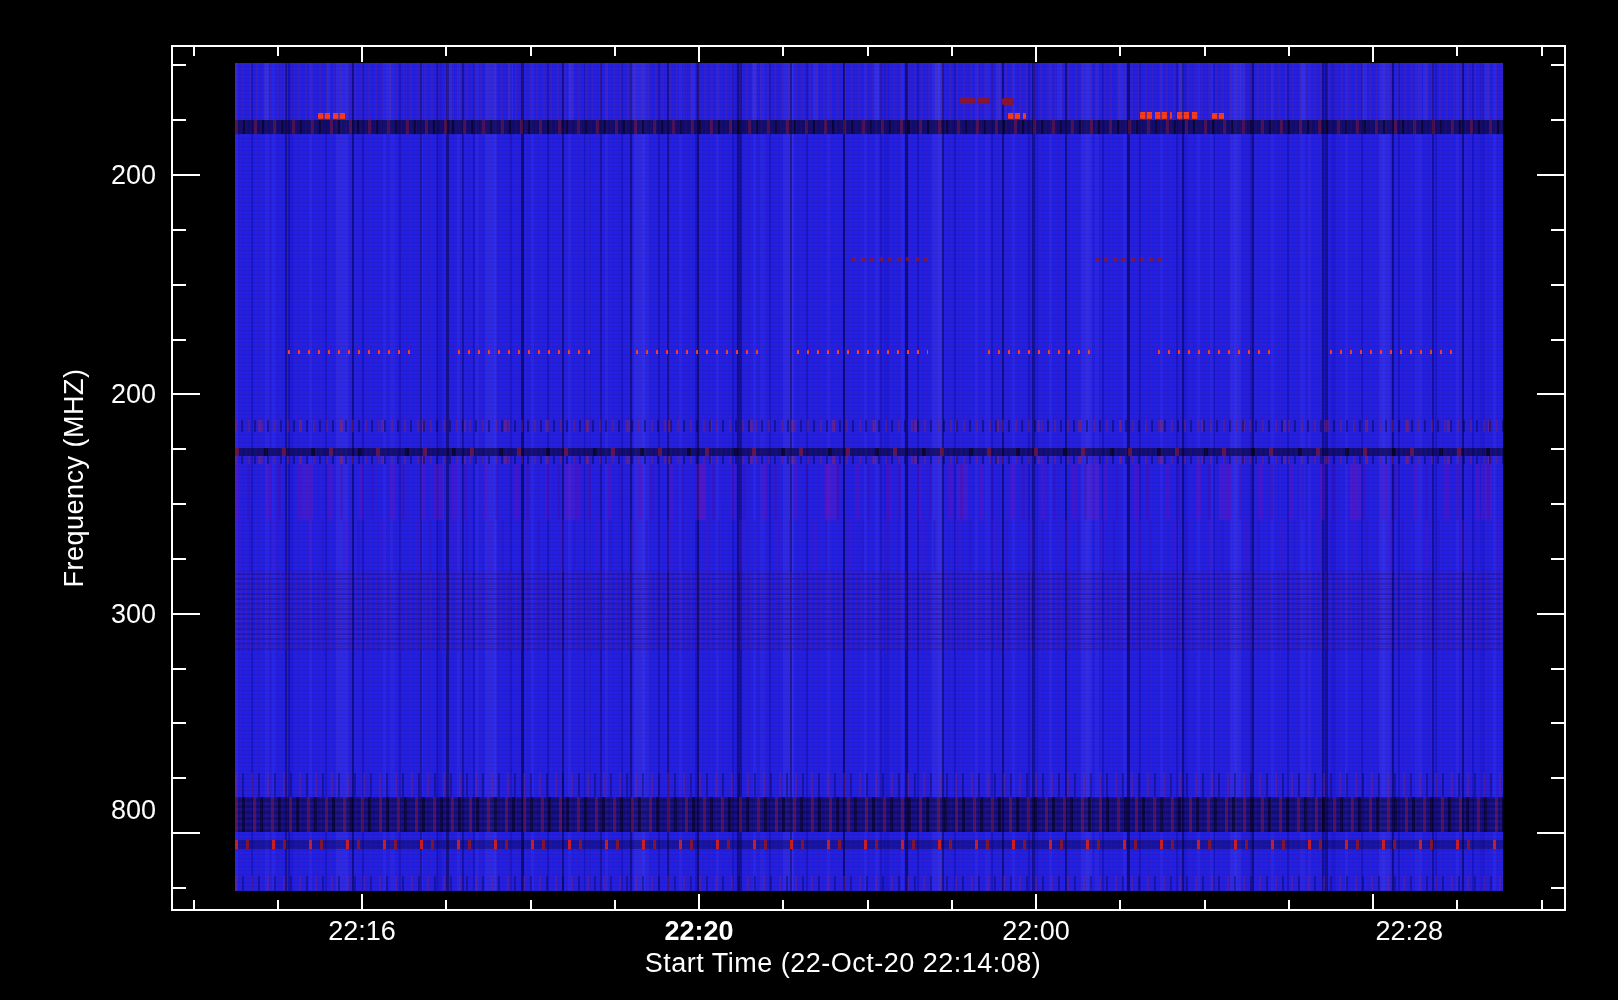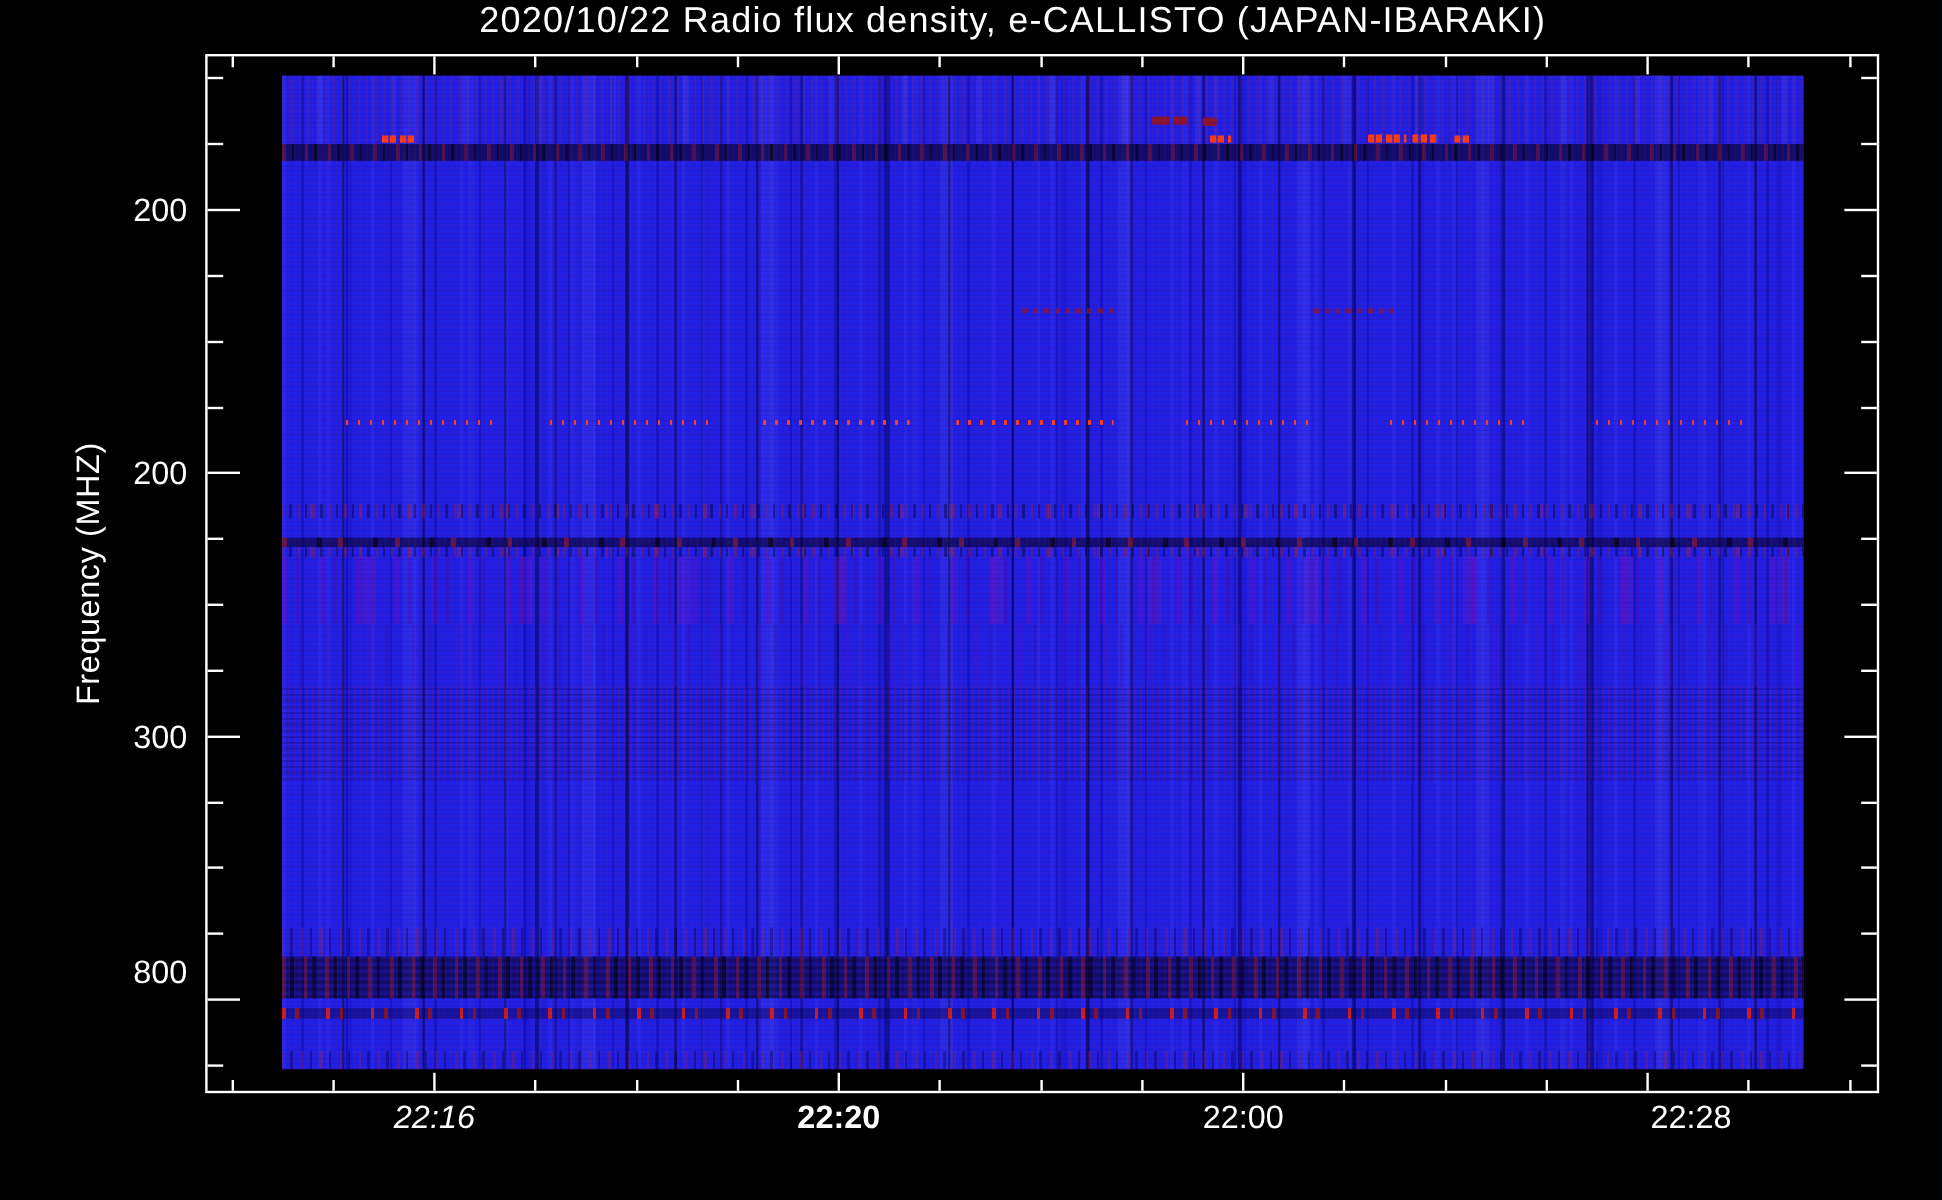--- a/index.html
+++ b/index.html
@@ -67,22 +67,22 @@
   .feat-dark-speckle-band{background-color:rgba(8,0,32,.45);background-image:
       repeating-linear-gradient(90deg, rgba(160,25,50,.45) 0 3px, rgba(0,0,0,0) 3px 7px, rgba(0,0,10,.50) 7px 10px, rgba(0,0,0,0) 10px 18px),
       repeating-linear-gradient(0deg, rgba(0,0,0,.25) 0 3px, rgba(0,0,0,0) 3px 6px);}
   .feat-red-dash-row{background-color:rgba(0,0,40,.35);background-image:
       repeating-linear-gradient(90deg, rgba(240,30,10,.85) 0 3px, rgba(0,0,0,0) 3px 11px, rgba(170,20,10,.75) 11px 14px, rgba(0,0,0,0) 14px 37px);}
 </style>
 </head>
 <body>
 
 <div id="stage" style="--bg: #000000; --axis: #ffffff; --text: #ffffff; --base-blue: #201fe8; --bright-red: #ff3c14; --maroon: #8c1430;">
-  <div class="txt" id="chart-title">2020/10/22  Radio flux density, e-CALLISTO (JAPAN-IBARAKI)</div>
   <div class="txt" id="y-axis-title">Frequency (MHZ)</div>
+  <div class="txt" id="x-axis-title">Start Time (22-Oct-20 22:14:08)</div>
 
   <div id="spectrogram">
     <div id="columns-layer" style="position:absolute;inset:0;">
         <div class="col col-dark" style="left: 50px; width: 2px; opacity: 0.45;"></div>
         <div class="col col-dark" style="left: 117px; width: 2px; opacity: 0.5;"></div>
         <div class="col col-dark" style="left: 185px; width: 2px; opacity: 0.4;"></div>
         <div class="col col-dark" style="left: 227px; width: 2px; opacity: 0.35;"></div>
         <div class="col col-dark" style="left: 286px; width: 3px; opacity: 0.6;"></div>
         <div class="col col-dark" style="left: 327px; width: 2px; opacity: 0.45;"></div>
         <div class="col col-dark" style="left: 365px; width: 2px; opacity: 0.35;"></div>
@@ -217,18 +217,18 @@
       <div class="tick" style="left: 1456.25px; top: 900px; width: 2px; height: 9px;"></div>
       <div class="tick" style="left: 1456.25px; top: 47px; width: 2px; height: 9px;"></div>
       <div class="tick" style="left: 1540.5px; top: 900px; width: 2px; height: 9px;"></div>
       <div class="tick" style="left: 1540.5px; top: 47px; width: 2px; height: 9px;"></div>
     </div>
   <div id="labels-layer" style="position:absolute;inset:0;pointer-events:none;">
       <div class="tick-label y-tick-label" style="top: 159px;">200</div>
       <div class="tick-label y-tick-label" style="top: 378.333px;">200</div>
       <div class="tick-label y-tick-label" style="top: 597.667px;">300</div>
       <div class="tick-label y-tick-label" style="top: 794px;">800</div>
-      <div class="tick-label x-tick-label" style="left: 362px; font-style: italic;">22:16</div>
+      <div class="tick-label x-tick-label" style="left: 362px;">22:16</div>
       <div class="tick-label x-tick-label" style="left: 699px; font-weight: bold;">22:20</div>
       <div class="tick-label x-tick-label" style="left: 1036px;">22:00</div>
       <div class="tick-label x-tick-label" style="left: 1373px; text-align: right;">22:28</div>
     </div>
 </div>
 
 </body></html>

